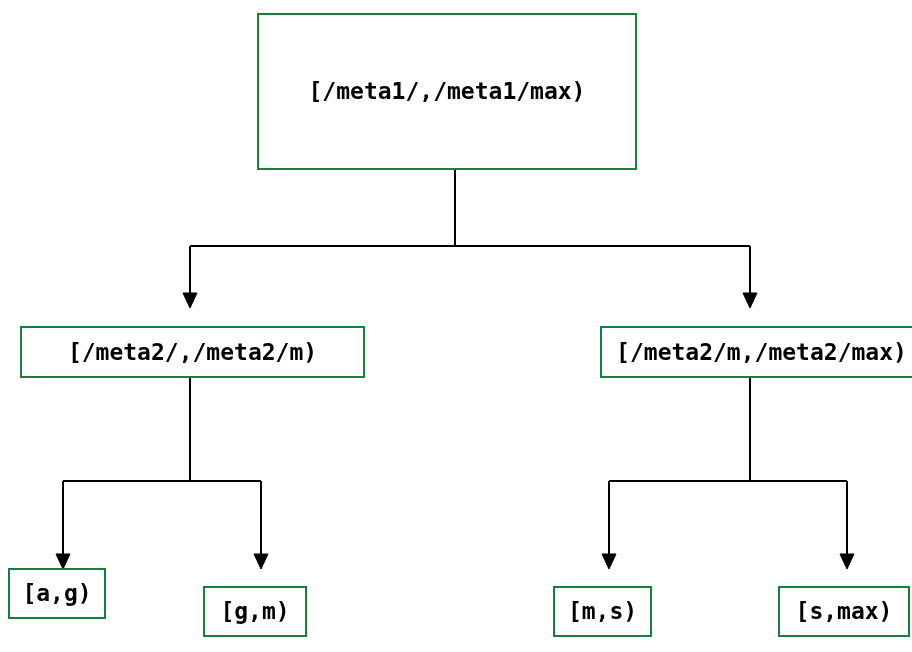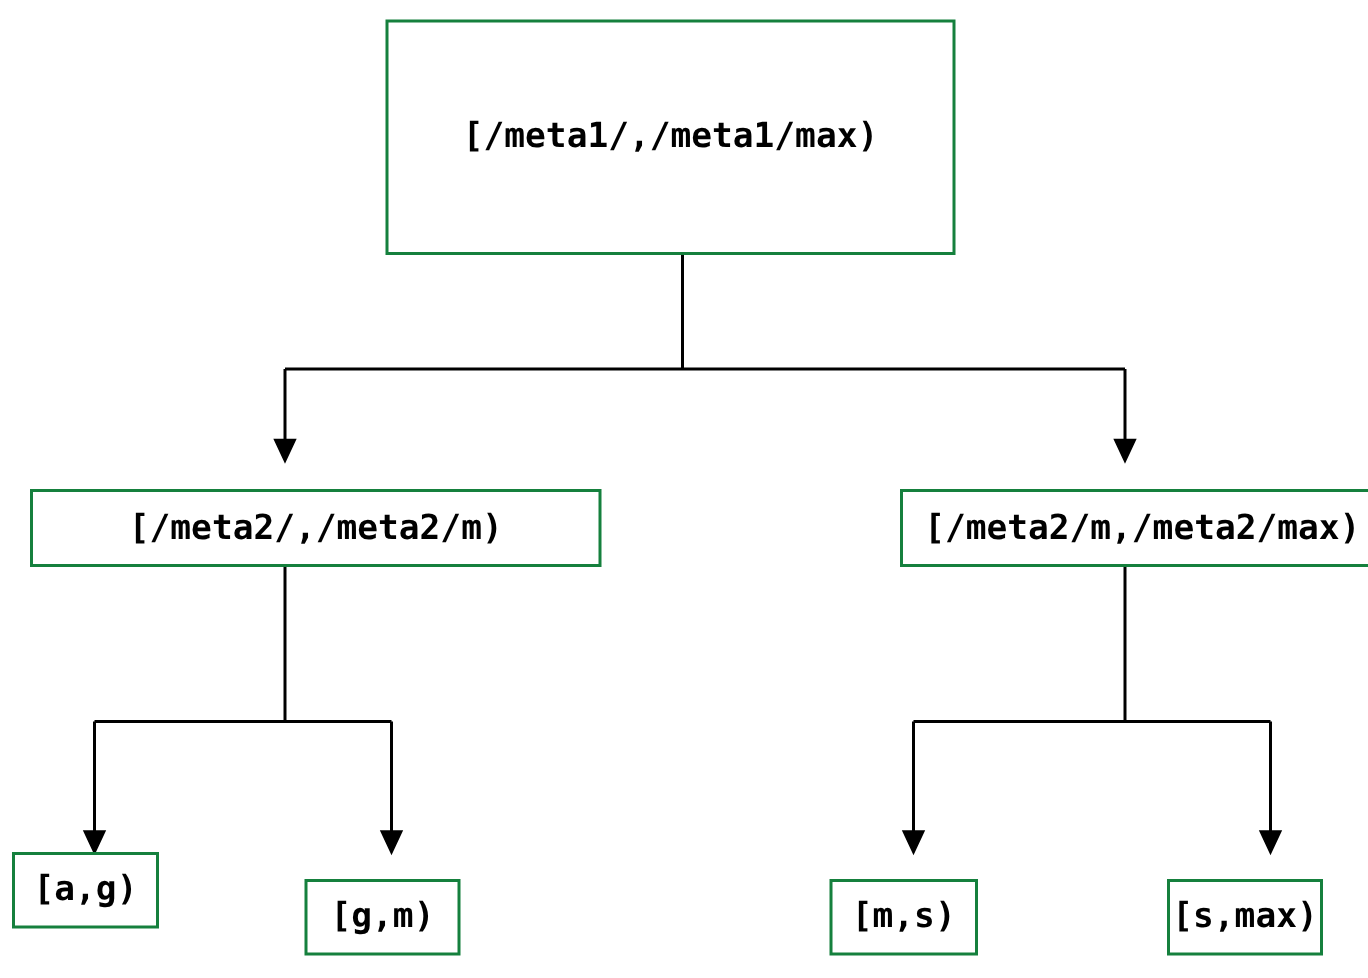--- a/index.html
+++ b/index.html
@@ -40,26 +40,26 @@
     color: #000000;
     display: flex;
     align-items: center;
     justify-content: center;
     font-size: 23px;
     font-weight: bold;
     white-space: nowrap;
     line-height: 1;
   }
   .node-root  { left: 257px; top: 13px;  width: 380px; height: 157px; }
-  .node-left  { left: 20px;  top: 326px; width: 381px; height: 52px; }
+  .node-left  { left: 20px;  top: 326px; width: 345px; height: 52px; }
   .node-right { left: 580px; top: 326px; width: 323px; height: 52px; margin-left: 20px; }
   .leaf-ag    { left: 8px;   top: 568px; width: 98px;  height: 51px; }
   .leaf-gm    { left: 203px; top: 586px; width: 104px;  height: 51px; }
   .leaf-ms    { left: 553px; top: 586px; width: 99px;  height: 51px; }
-  .leaf-smax  { left: 778px; top: 586px; width: 104px; height: 51px; }
+  .leaf-smax  { left: 778px; top: 586px; width: 132px; height: 51px; }
 </style>
 </head>
 <body>
 
 <div class="canvas">
 
   <svg class="edges" viewBox="0 0 912 652" xmlns="http://www.w3.org/2000/svg">
 
     <path d="M455 170 V246"></path>
     <path d="M190 246 H750"></path>

